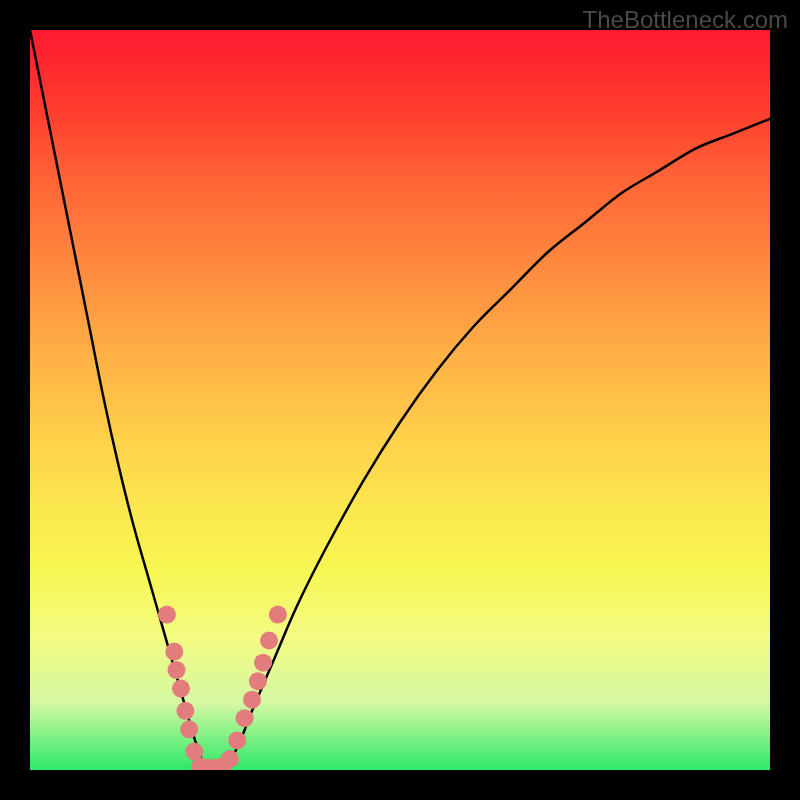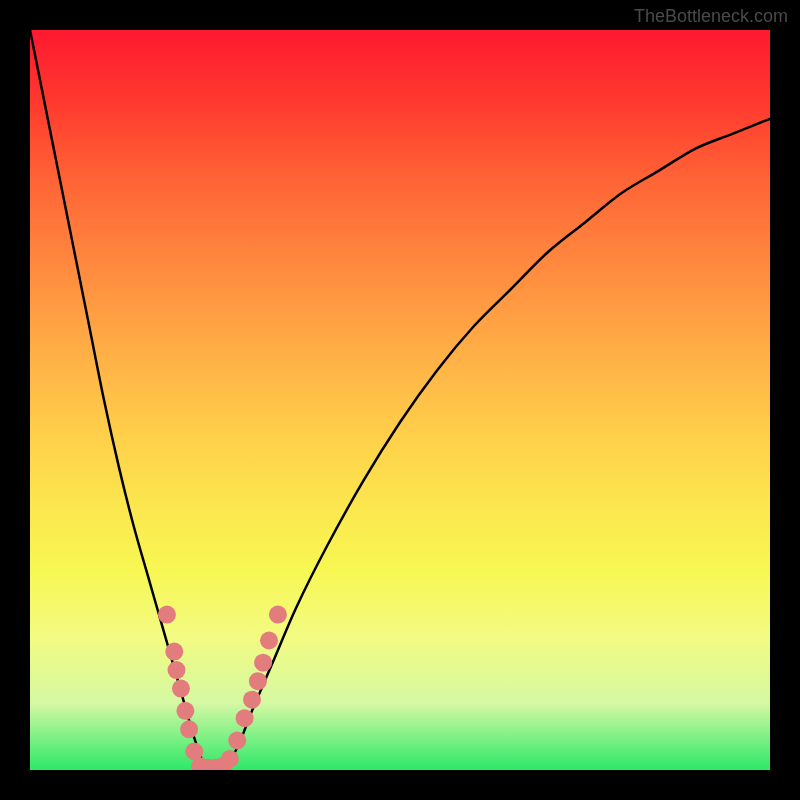--- a/index.html
+++ b/index.html
@@ -9,21 +9,21 @@
     background: #000;
     position: relative;
     overflow: hidden;
     font-family: Arial, sans-serif;
   }
   .watermark {
     position: absolute;
     top: 6px;
     right: 12px;
     color: #4a4a4a;
-    font-size: 18px;
+    font-size: 24px;
     font-weight: 500;
     z-index: 10;
   }
   .plot-area {
     position: absolute;
     top: 30px;
     left: 30px;
     width: 740px;
     height: 740px;
     background: linear-gradient(to bottom,

